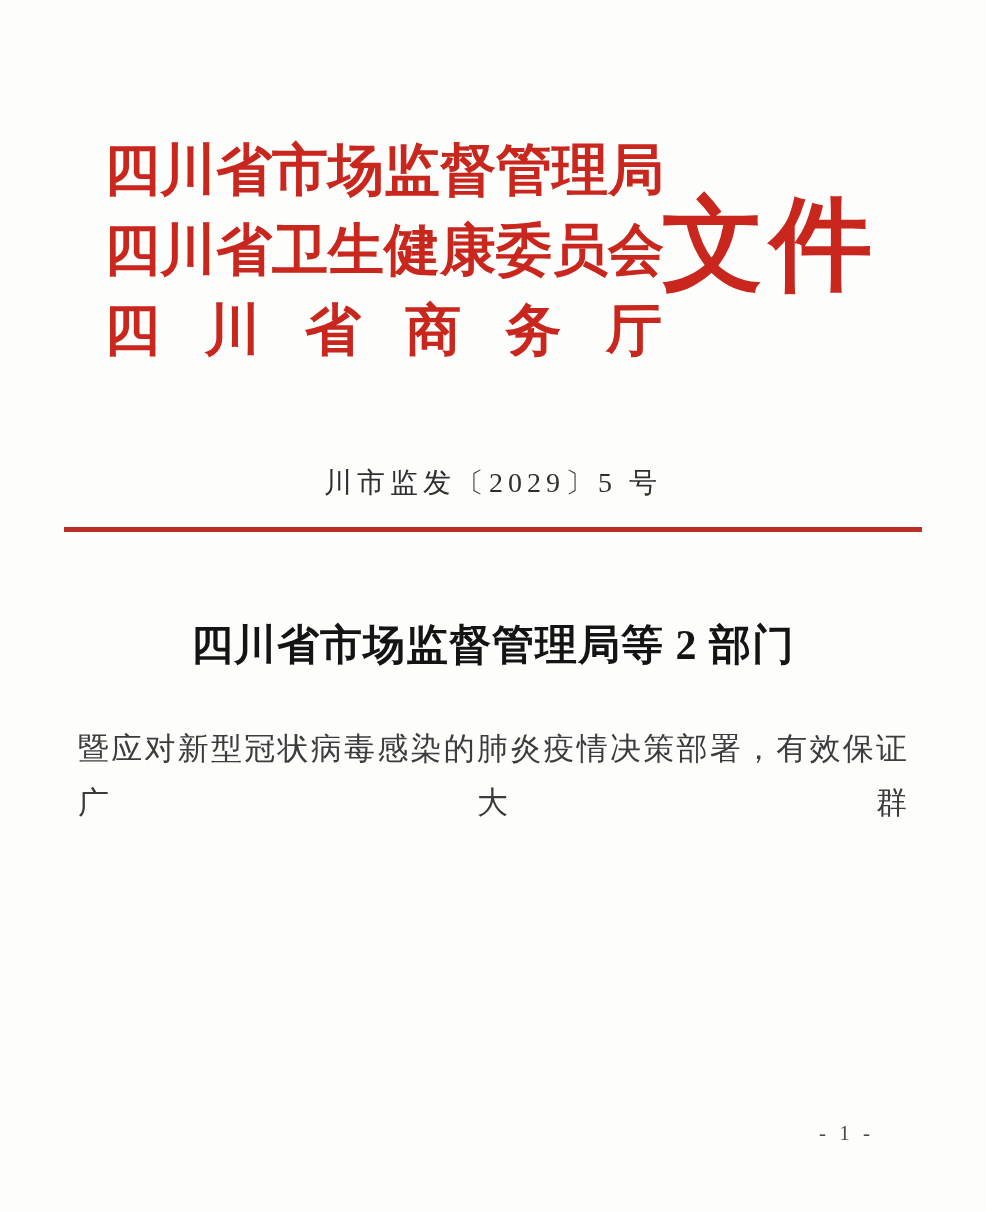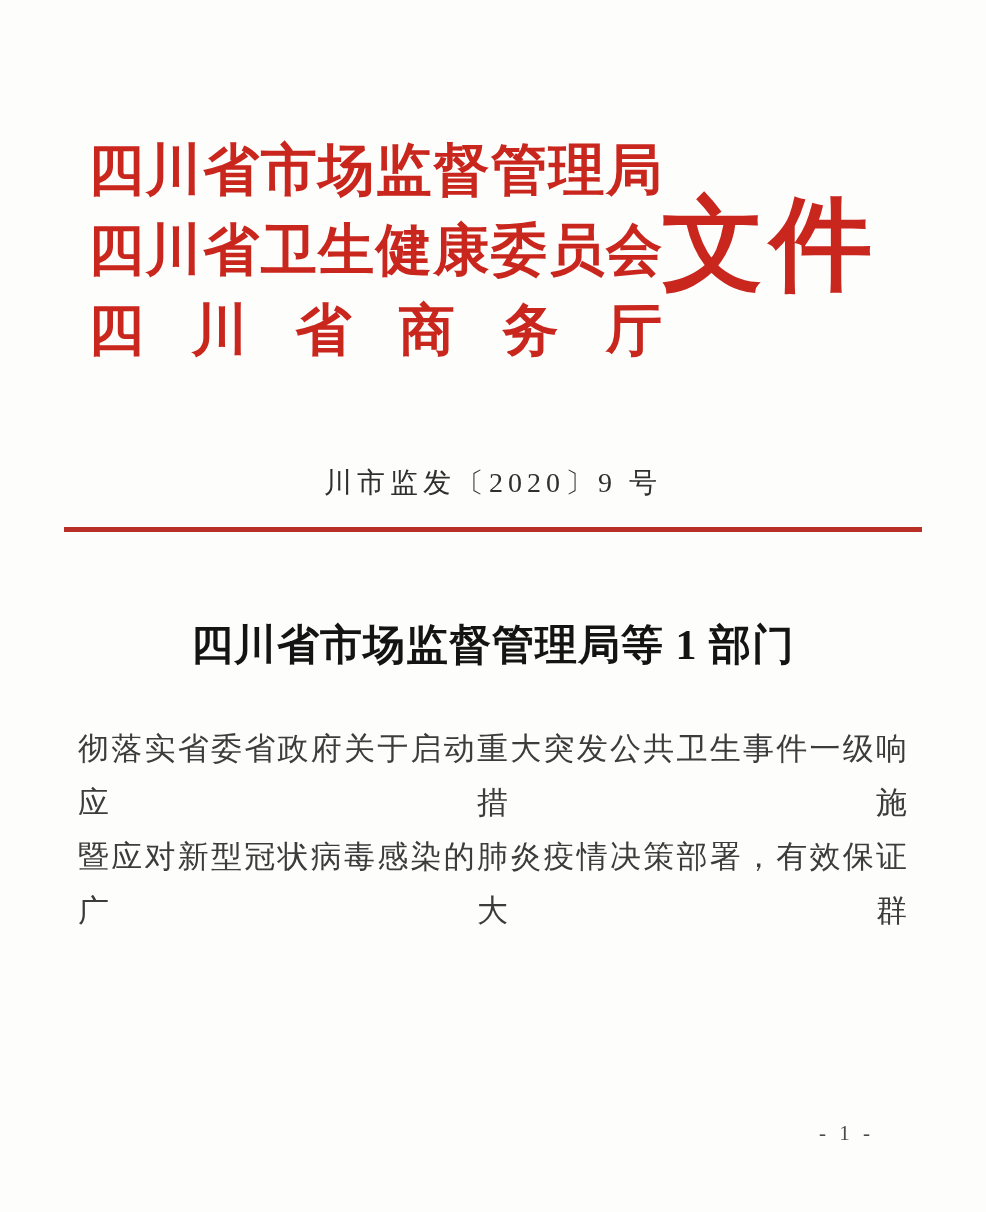--- a/index.html
+++ b/index.html
@@ -27,20 +27,21 @@
     flex: 0 0 auto;
   }
   .agency-line {
     font-size: 56px;
     line-height: 80px;
     font-weight: 700;
     color: var(--red-text, #c9271e);
     text-align: justify;
     text-align-last: justify;
     white-space: nowrap;
+    margin-left: 16px;
   }
   .doc-label {
     flex: 1;
     text-align: left;
     font-size: 102px;
     font-weight: 700;
     color: var(--red-text, #c9271e);
     letter-spacing: 6px;
     margin-top: -10px;
     white-space: nowrap;
@@ -109,31 +110,30 @@
 
   <div class="header-row">
     <div class="agencies">
       <div class="agency-line">四川省市场监督管理局</div>
       <div class="agency-line">四川省卫生健康委员会</div>
       <div class="agency-line">四川省商务厅</div>
     </div>
     <div class="doc-label">文件</div>
   </div>
 
-  <div class="doc-number">川市监发〔2020〕9 号</div>
+  <div class="doc-number">川市监发〔2029〕5 号</div>
 
   <div class="red-rule"></div>
 
   <div class="title-block">
-    <div>四川省市场监督管理局等 1 部门</div>
+    <div>四川省市场监督管理局等 2 部门</div>
   </div>
 
   <div class="body-block">
     <div class="paragraph">
-      <div class="para-line">彻落实省委省政府关于启动重大突发公共卫生事件一级响应措施</div>
       <div class="para-line">暨应对新型冠状病毒感染的肺炎疫情决策部署，有效保证广大群</div>
 
     </div>
   </div>
 
   <div class="page-number">- 1 -</div>
 
 </div>
 
 </body></html>

